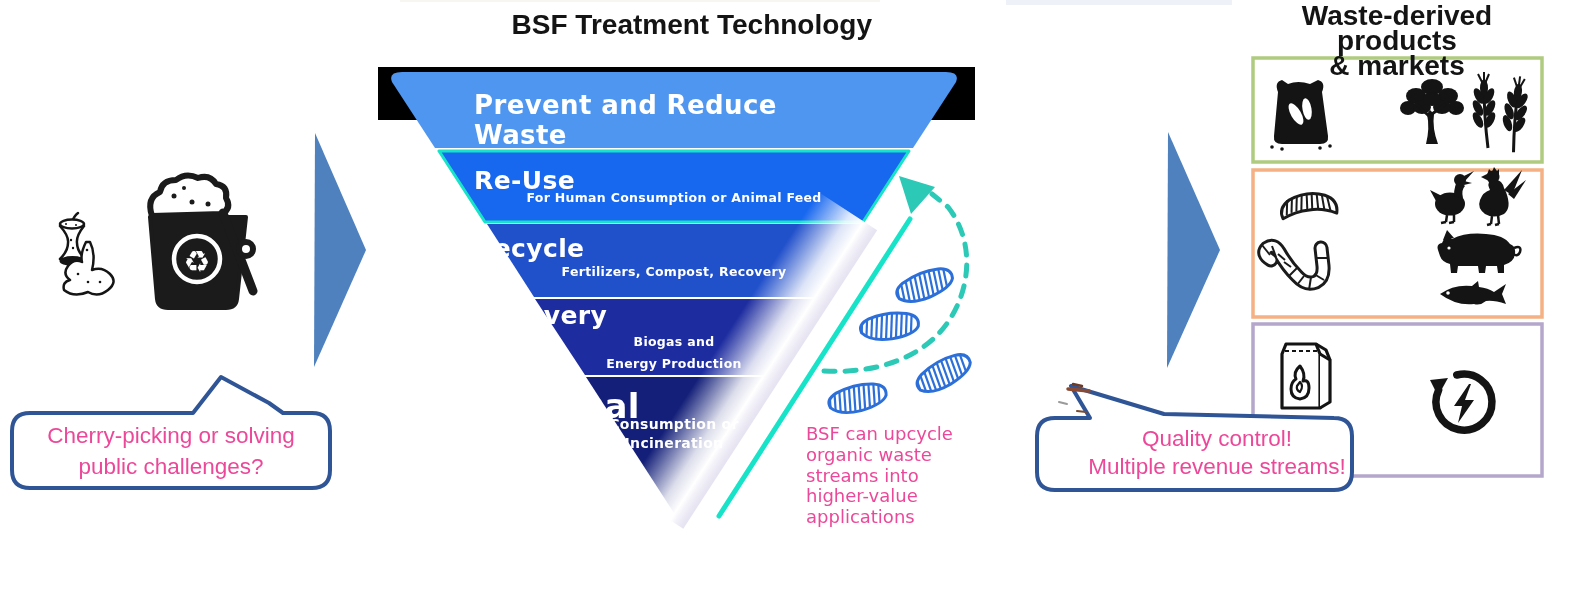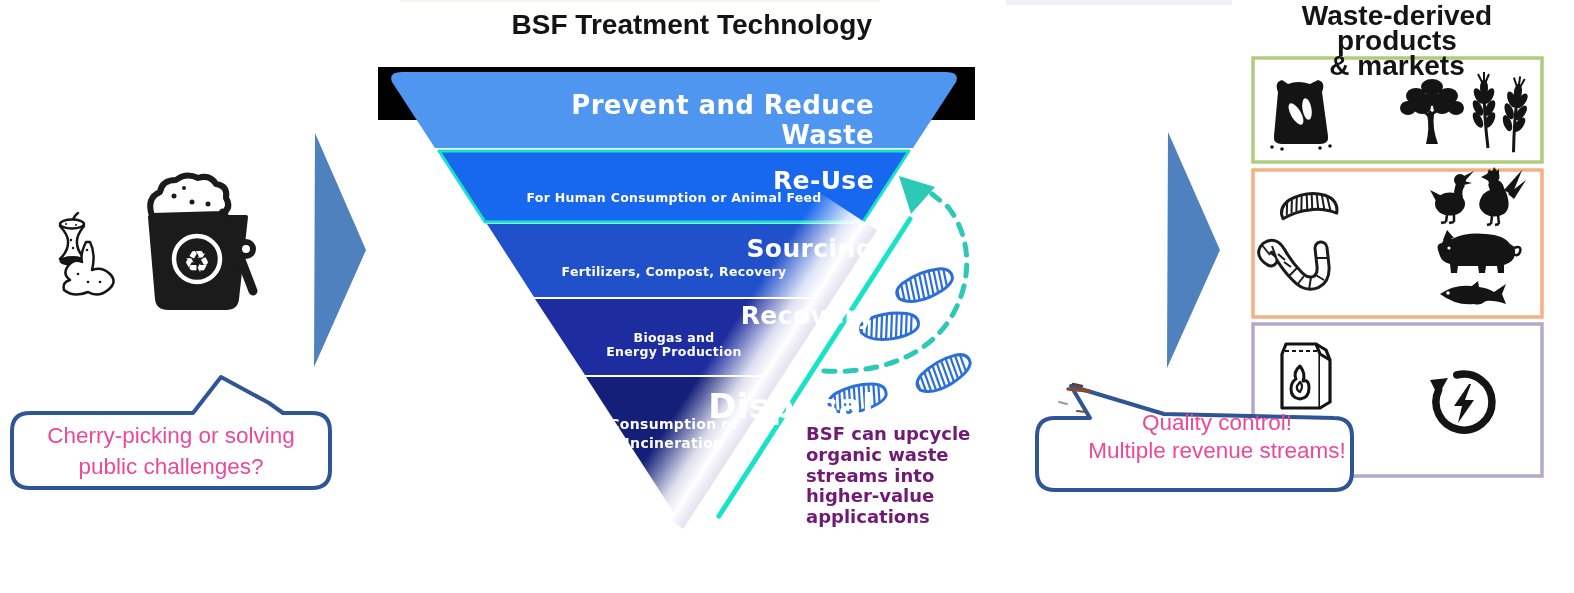--- a/index.html
+++ b/index.html
@@ -1,27 +1,27 @@
 <!DOCTYPE html>
 <html><head>
 <meta charset="utf-8">
 <style>
   html,body{margin:0;padding:0;background:#fff;}
   #stage{position:relative;width:1574px;height:593px;background:#fff;overflow:hidden;
          font-family:"Liberation Sans",sans-serif;}
   #scene{position:absolute;left:0;top:0;z-index:1;}
   .txt{position:absolute;z-index:3;}
   .heading{font-weight:bold;color:#141414;font-size:28px;text-align:center;line-height:25px;white-space:pre-line;}
-  .tier-label{font-family:"DejaVu Sans",sans-serif;font-weight:bold;color:#fff;text-align:right;
+  .tier-label{font-family:"DejaVu Sans",sans-serif;font-weight:bold;color:#fff;text-align:left;
               left:474px;width:400px;letter-spacing:0.4px;}
   .tier-sub{font-family:"DejaVu Sans",sans-serif;font-weight:bold;color:#fff;text-align:center;
             left:474px;width:400px;white-space:pre-line;letter-spacing:0.3px;}
   .bubble-txt{font-size:22.5px;color:#ec4899;text-align:center;white-space:pre-line;}
-  .note-txt{font-family:"DejaVu Sans",sans-serif;font-weight:bold;font-size:18px;line-height:20.8px;
-            color:#701a75;white-space:pre-line;text-align:left;}
+  .note-txt{font-family:"DejaVu Sans",sans-serif;font-weight:normal;font-size:18px;line-height:20.8px;
+            color:#ec4899;white-space:pre-line;text-align:left;}
 </style>
 </head>
 <body>
 
 <div id="stage">
 
 <svg id="scene" width="1574" height="593" viewBox="0 0 1574 593">
   <defs>
     <linearGradient id="bandG" x1="0" y1="0" x2="1" y2="0">
       <stop offset="0" stop-color="#ffffff" stop-opacity="0"></stop>
@@ -265,34 +265,34 @@
 
   <div class="txt heading" style="left:472px;top:12px;width:400px;text-align:right;">BSF Treatment Technology</div>
   <div class="txt heading" style="left:1247px;top:3px;width:300px;">Waste-derived products
 &amp; markets</div>
 
   <div class="txt tier-label" style="top:90px;font-size:26px;">Prevent and Reduce Waste</div>
 
   <div class="txt tier-label" style="top:166px;font-size:25px;">Re-Use</div>
   <div class="txt tier-sub" style="top:190px;font-size:12.5px;">For Human Consumption or Animal Feed</div>
 
-  <div class="txt tier-label" style="top:234px;font-size:25px;">Sourcing</div>
+  <div class="txt tier-label" style="top:234px;font-size:25px;">Recycle</div>
   <div class="txt tier-sub" style="top:264px;font-size:12.5px;">Fertilizers, Compost, Recovery</div>
 
   <div class="txt tier-label" style="top:301px;font-size:25px;">Recovery</div>
-  <div class="txt tier-sub" style="top:331px;font-size:12.5px;line-height:14px;">Biogas and
+  <div class="txt tier-sub" style="top:331px;font-size:12.5px;line-height:22px;">Biogas and
 Energy Production</div>
 
   <div class="txt tier-label" style="top:386px;font-size:34px;">Disposal</div>
   <div class="txt tier-sub" style="top:415px;font-size:14px;line-height:19px;">Consumption or
 Incineration</div>
 
   <div class="txt note-txt" style="left:806px;top:424px;width:190px;">BSF can upcycle
 organic waste
 streams into
 higher-value
 applications</div>
 
   <div class="txt bubble-txt" style="left:14px;top:420px;width:314px;line-height:31px;">Cherry-picking or solving
 public challenges?</div>
-  <div class="txt bubble-txt" style="left:1039px;top:409px;width:356px;line-height:28px;">Quality control!
+  <div class="txt bubble-txt" style="left:1039px;top:425px;width:356px;line-height:28px;">Quality control!
 Multiple revenue streams!</div>
 </div>
 
 </body></html>

